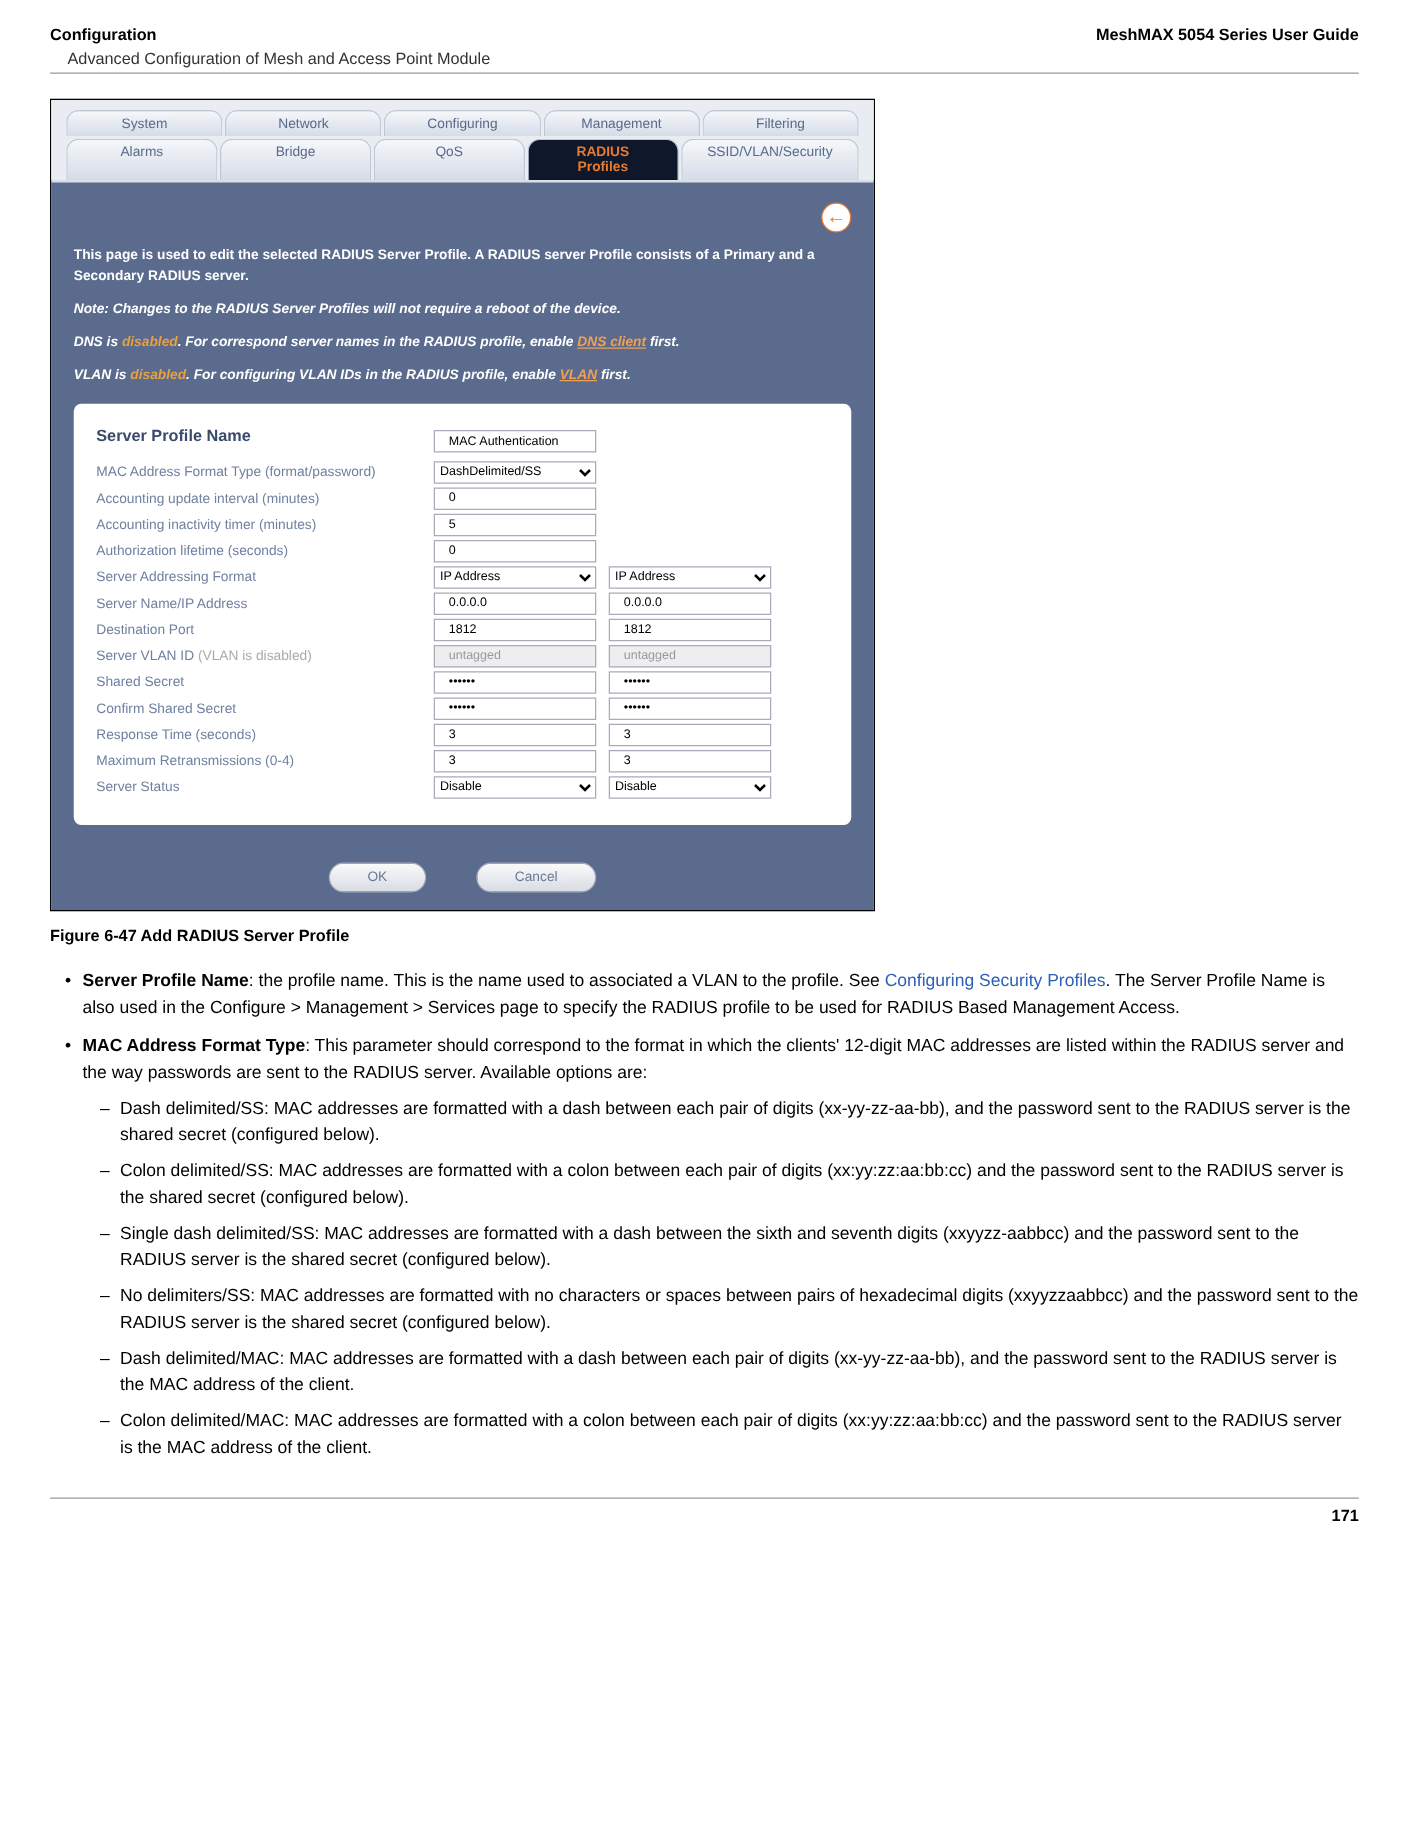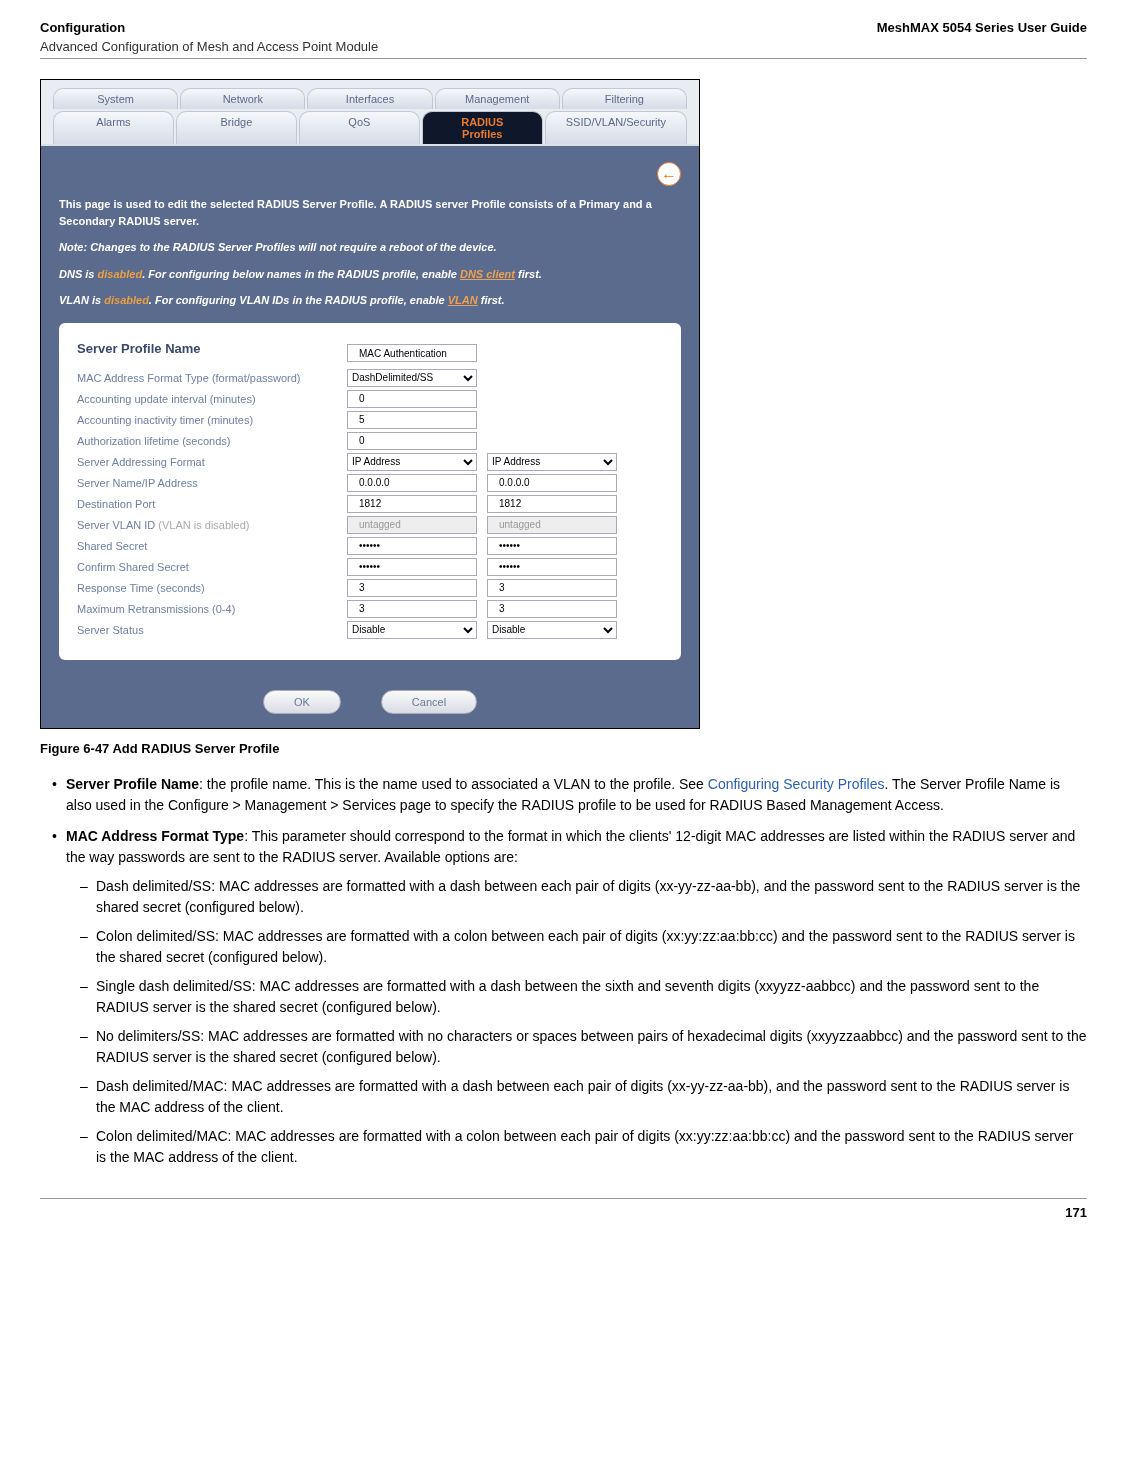--- a/index.html
+++ b/index.html
@@ -18,20 +18,21 @@
       display: flex;
       justify-content: space-between;
       font-size: 13px;
       font-weight: bold;
       margin-bottom: 4px;
     }
     .page-subheader {
       font-size: 13px;
       color: #333;
       margin-bottom: 4px;
+      margin-left: 14px;
     }
     .header-rule {
       border: none;
       border-top: 1px solid #999;
       margin-bottom: 20px;
     }
     .screenshot-box {
       border: 1px solid #000;
       background: #d8e0e8;
       width: 660px;
@@ -257,21 +258,21 @@
   <span>MeshMAX 5054 Series User Guide</span>
 </div>
 <div class="page-subheader">Advanced Configuration of Mesh and Access Point Module</div>
 <hr class="header-rule">
 
 <div class="screenshot-box">
   <div class="tab-container">
     <div class="tab-row">
       <div class="tab">System</div>
       <div class="tab">Network</div>
-      <div class="tab">Interfaces</div>
+      <div class="tab">Configuring</div>
       <div class="tab">Management</div>
       <div class="tab">Filtering</div>
     </div>
     <div class="tab-row">
       <div class="tab">Alarms</div>
       <div class="tab">Bridge</div>
       <div class="tab">QoS</div>
       <div class="tab active">RADIUS Profiles</div>
       <div class="tab">SSID/VLAN/Security</div>
     </div>
@@ -279,21 +280,21 @@
 
   <div class="content-area">
     <div class="back-btn-container">
       <div class="back-btn">
         <span>←</span>
       </div>
     </div>
     <p class="intro-text">This page is used to edit the selected RADIUS Server Profile. A RADIUS server Profile consists of a Primary and a Secondary RADIUS server.</p>
     <p class="intro-text italic">Note: Changes to the RADIUS Server Profiles will not require a reboot of the device.</p>
     <p class="intro-text italic">
-      <span>DNS is </span><span class="disabled-text">disabled</span><span>. For configuring below names in the RADIUS profile, enable </span><span class="orange-link">DNS client</span><span> first.</span>
+      <span>DNS is </span><span class="disabled-text">disabled</span><span>. For correspond server names in the RADIUS profile, enable </span><span class="orange-link">DNS client</span><span> first.</span>
     </p>
     <p class="intro-text italic">
       <span>VLAN is </span><span class="disabled-text">disabled</span><span>. For configuring VLAN IDs in the RADIUS profile, enable </span><span class="orange-link">VLAN</span><span> first.</span>
     </p>
 
     <div class="form-panel">
       <div class="form-row">
         <div class="form-heading" style="width:270px">Server Profile Name</div>
         <input class="form-input wide" value="MAC Authentication" style="">
       </div>

